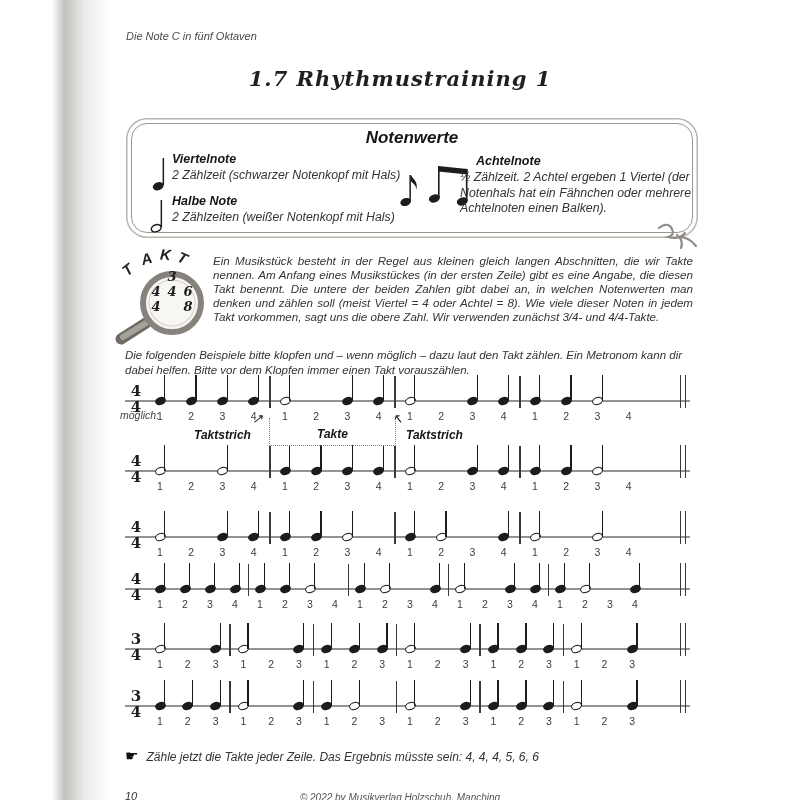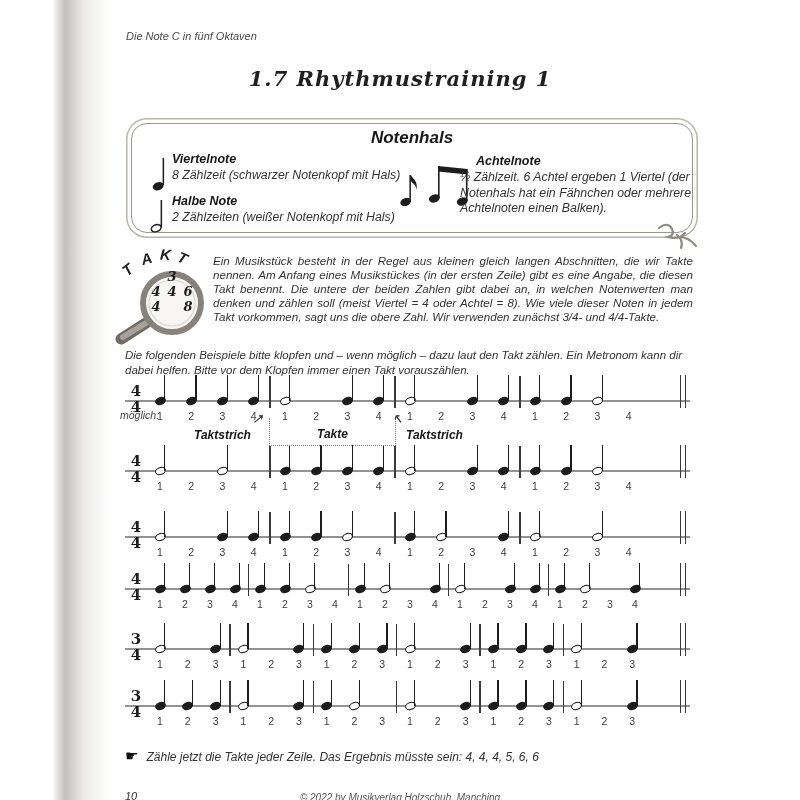--- a/index.html
+++ b/index.html
@@ -52,30 +52,30 @@
 </style>
 </head>
 <body>
 
 <div class="abs gutter"></div>
 
 <div class="abs running-header">Die Note C in fünf Oktaven</div>
 <div class="abs page-title">1.7 Rhythmustraining 1</div>
 
 <div class="abs noten-box">
-  <div class="abs noten-title">Notenhals</div>
+  <div class="abs noten-title">Notenwerte</div>
 
   <div class="abs" style="left:20px;top:32px;">
     <svg width="14" height="36" viewBox="0 0 14 36">
       <rect x="10.6" y="2" width="1.5" height="27" fill="#1d1d1d"></rect>
       <ellipse cx="6.2" cy="30.2" rx="5.6" ry="4" fill="#1d1d1d" transform="rotate(-20 6.2 30.2)"></ellipse>
     </svg>
   </div>
   <div class="abs nv-name" style="left:40px;top:28px;">Viertelnote</div>
-  <div class="abs nv-desc" style="left:40px;top:44px;">8 Zählzeit (schwarzer Notenkopf mit Hals)</div>
+  <div class="abs nv-desc" style="left:40px;top:44px;">2 Zählzeit (schwarzer Notenkopf mit Hals)</div>
 
   <div class="abs" style="left:18px;top:74px;">
     <svg width="14" height="36" viewBox="0 0 14 36">
       <rect x="10.6" y="2" width="1.5" height="27" fill="#1d1d1d"></rect>
       <ellipse cx="6.2" cy="30.2" rx="5" ry="3.4" fill="#ffffff" stroke="#1d1d1d" stroke-width="1.5" transform="rotate(-20 6.2 30.2)"></ellipse>
     </svg>
   </div>
   <div class="abs nv-name" style="left:40px;top:70px;">Halbe Note</div>
   <div class="abs nv-desc" style="left:40px;top:86px;">2 Zählzeiten (weißer Notenkopf mit Hals)</div>
 
@@ -89,21 +89,21 @@
   <div class="abs" style="left:296px;top:36px;">
     <svg width="44" height="46" viewBox="0 0 44 46">
       <path d="M10 6 L39.5 9 L39.5 14.5 L10 11.5 Z" fill="#1d1d1d"></path>
       <rect x="10" y="6" width="1.6" height="32" fill="#1d1d1d"></rect>
       <rect x="37.9" y="9" width="1.6" height="32" fill="#1d1d1d"></rect>
       <ellipse cx="6.4" cy="38.4" rx="5.6" ry="4" fill="#1d1d1d" transform="rotate(-20 6.4 38.4)"></ellipse>
       <ellipse cx="34.3" cy="41.4" rx="5.6" ry="4" fill="#1d1d1d" transform="rotate(-20 34.3 41.4)"></ellipse>
     </svg>
   </div>
   <div class="abs nv-name" style="left:344px;top:30px;">Achtelnote</div>
-  <div class="abs nv-desc nv-desc-block" style="left:328px;top:46px;">½ Zählzeit. 6 Achtel ergeben 1 Viertel (der Notenhals hat ein Fähnchen oder mehrere Achtelnoten einen Balken).</div>
+  <div class="abs nv-desc nv-desc-block" style="left:328px;top:46px;">½ Zählzeit. 2 Achtel ergeben 1 Viertel (der Notenhals hat ein Fähnchen oder mehrere Achtelnoten einen Balken).</div>
 </div>
 
 <div class="abs" style="left:656px;top:222px;">
   <svg width="46" height="34" viewBox="0 0 46 34">
     <path d="M3 6 q 9 -7 13 1 q 3 6 -4 8 q 11 3 17 -4 M21 13 q 7 6 4 13 m -2 -11 q 10 0 17 9" stroke="#8f8b84" stroke-width="2.2" fill="none" stroke-linecap="round"></path>
   </svg>
 </div>
 
 <div class="abs" style="left:110px;top:246px;width:110px;height:100px;">
   <svg width="110" height="100" viewBox="0 0 110 100">

